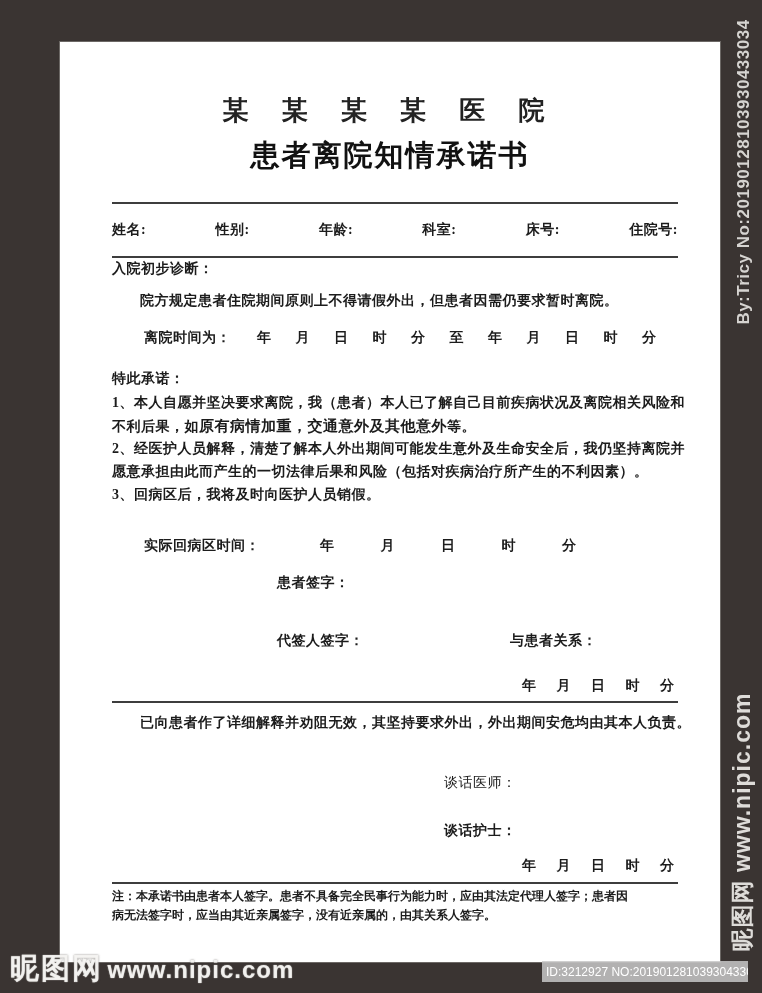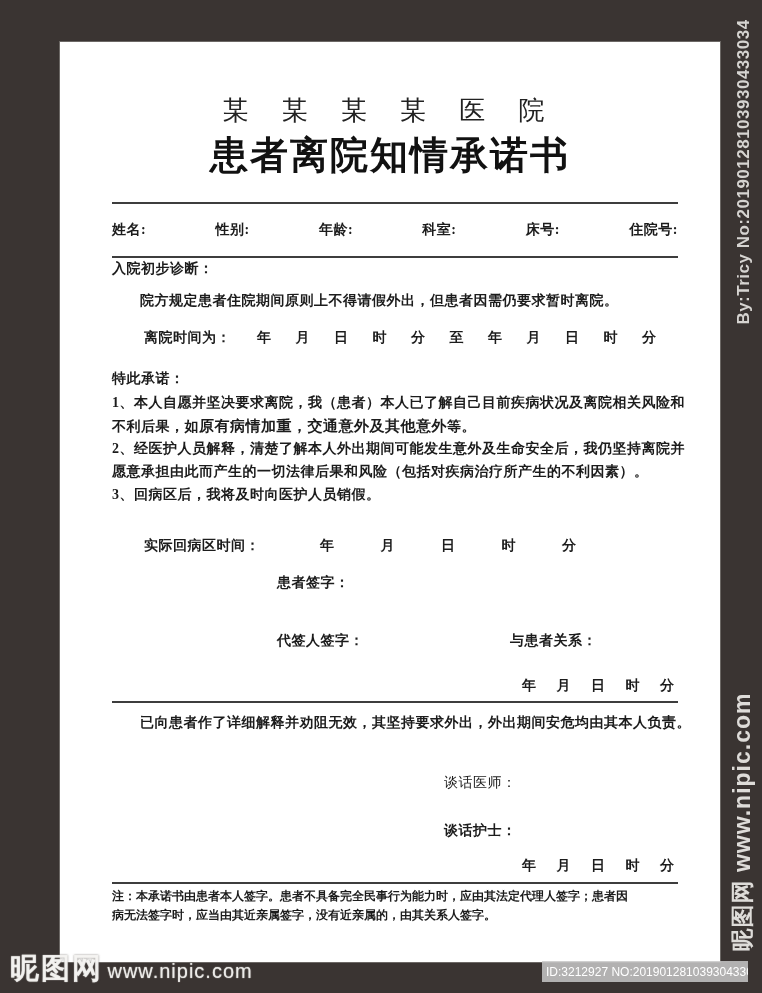--- a/index.html
+++ b/index.html
@@ -10,23 +10,23 @@
   }
   
   .page{
     position:absolute;left:60px;top:42px;width:660px;height:920px;
     background:#ffffff;box-shadow:0 0 0 1px rgba(150,148,144,0.55);
   }
   .row{position:absolute;left:52px;width:566px;line-height:22px;
        font-size:14px;font-weight:600;color:#1c1c1c;letter-spacing:.5px;white-space:nowrap;}
   .center{text-align:center;left:0;width:660px;letter-spacing:0;}
   .hospital{top:52px;font-family:"Liberation Sans","DejaVu Sans",sans-serif;
-            font-weight:400;font-size:26px;letter-spacing:13px;line-height:32px;color:#222;}
+            font-weight:700;font-size:26px;letter-spacing:13px;line-height:32px;color:#222;}
   .doctitle{top:96px;font-family:Liberation Sans, sans-serif;
-            font-weight:800;font-size:38px;letter-spacing:2px;line-height:34px;color:#111;}
+            font-weight:800;font-size:29px;letter-spacing:2px;line-height:34px;color:#111;}
   .rule{position:absolute;left:52px;width:566px;height:2px;background:#3d3d3d;}
   .rule1{top:160px}.rule2{top:214px}.rule3{top:659px}.rule4{top:840px}
   .fields{top:177px;display:flex;justify-content:space-between;font-weight:700;}
   .diag{top:216px;font-weight:700;}
   .intro{top:248px;text-indent:2em;}
   .tokrow{display:flex;align-items:center;margin-left:32px;}
   .discharge{top:285px;}
   .discharge .lbl{font-weight:700;margin-right:26px;}
   .discharge .tok{margin-right:24px;}
   .promise{top:326px;font-weight:700;}
@@ -58,21 +58,21 @@
     white-space:nowrap;font-family:"Liberation Sans","DejaVu Sans",sans-serif;
     font-size:23px;font-weight:800;color:#e7e5e2;letter-spacing:1px;opacity:.95;
   }
   .footer-logo{
     position:absolute;left:10px;top:949px;white-space:nowrap;
     font-family:"Liberation Sans","DejaVu Sans",sans-serif;
     color:rgba(248,246,243,0.65);
     text-shadow:0 0 1px rgba(255,255,255,0.9),0 0 2px rgba(80,75,70,0.8);
   }
   .footer-logo .cn{font-size:29px;font-weight:900;letter-spacing:2px;}
-  .footer-logo .url{font-size:20px;font-weight:400;letter-spacing:1px;margin-top:10px;}
+  .footer-logo .url{font-size:24px;font-weight:700;letter-spacing:1px;margin-top:10px;}
   .id-bar{
     position:absolute;left:542px;top:961px;width:206px;height:21px;
     background:rgba(200,200,200,0.85);display:flex;align-items:center;
     font-family:"Liberation Sans","DejaVu Sans",sans-serif;
     font-size:12px;color:#ffffff;padding-left:4px;box-sizing:border-box;white-space:nowrap;overflow:hidden;
   }
 </style>
 </head>
 <body>
 

